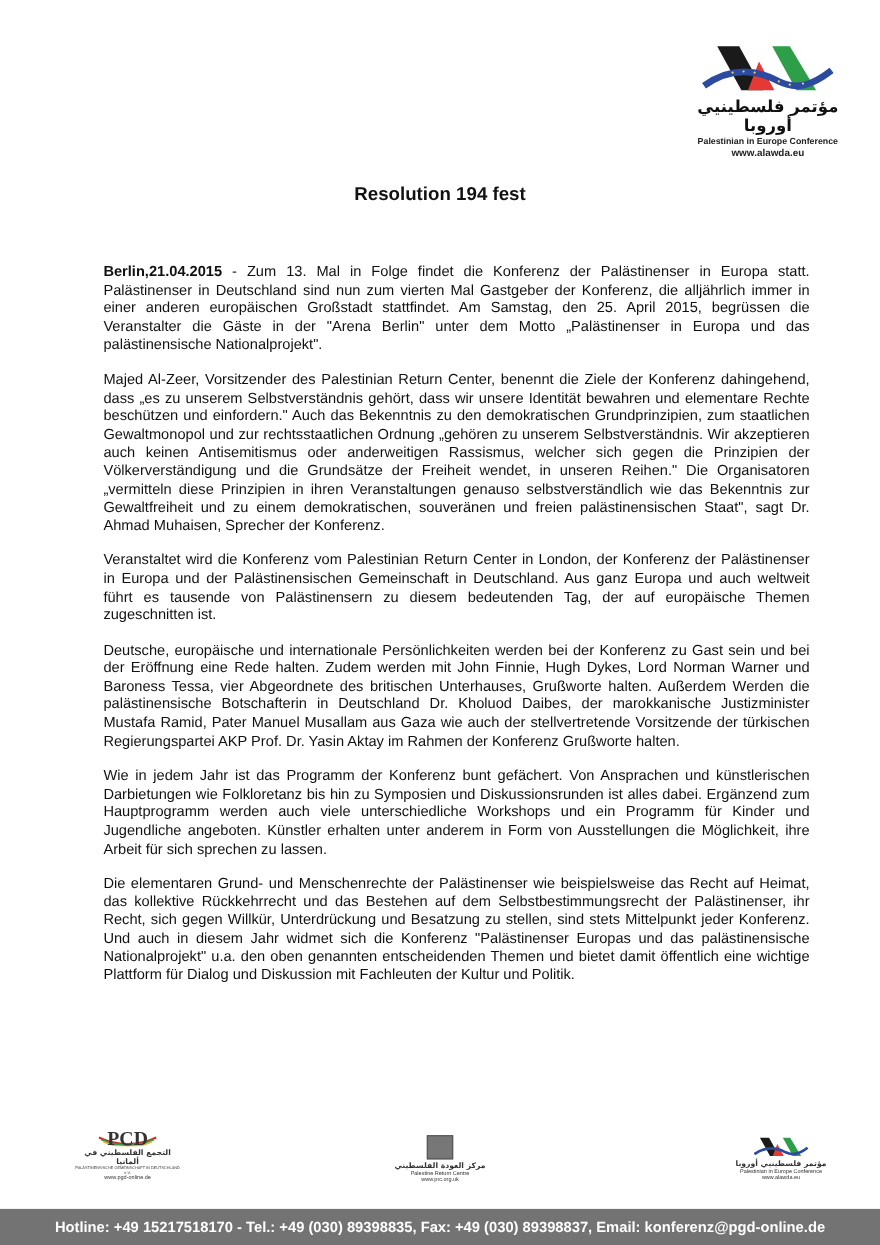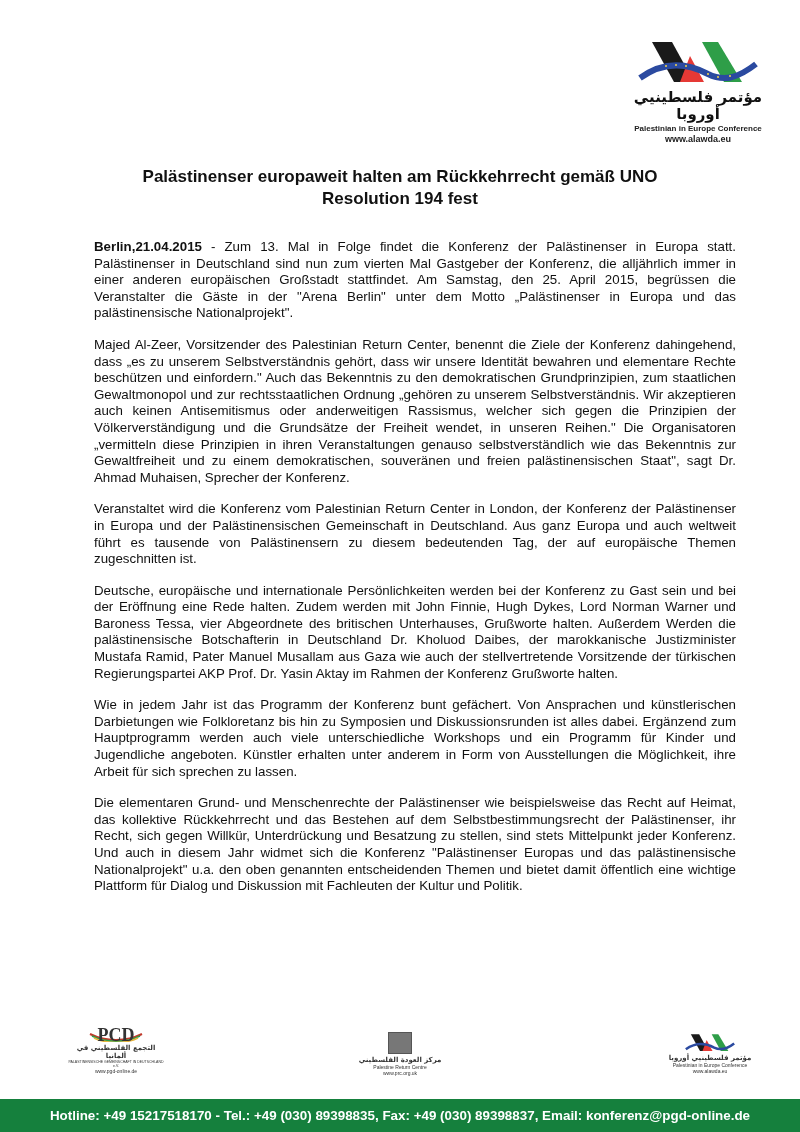--- a/index.html
+++ b/index.html
@@ -21,21 +21,21 @@
 
   .footer-logos { position:absolute; left:0; top:1032px; width:800px; height:56px; }
   .flogo { position:absolute; text-align:center; font-size:5px; color:#333; }
   .flogo .ar { font-family:"DejaVu Sans", sans-serif; font-size:7px; font-weight:bold; }
   .pcd { left:66px; top:0; width:100px; }
   .pcd .pcd-text { font-family:"Liberation Serif", serif; font-weight:bold; font-size:18px; color:#333; line-height:18px; }
   .prc { left:350px; top:0; width:100px; }
   .prc .sq { width:22px; height:20px; margin:0 auto 2px auto; background:#777; border:1px solid #555; }
   .pec { left:660px; top:0; width:100px; }
 
-  .footer-bar { position:absolute; left:0; top:1099px; width:800px; height:33px; background:#15803d; color:#fff;
+  .footer-bar { position:absolute; left:0; top:1099px; width:800px; height:33px; background:#737373; color:#fff;
                 font-weight:bold; font-size:13.4px; line-height:33px; text-align:center; white-space:nowrap; }
 </style>
 </head>
 <body>
 
 <div class="logo-top">
   <svg width="120" height="50" viewBox="0 0 120 50">
     <polygon points="14,4 34,4 56,44 36,44" fill="#1a1a1a"></polygon>
     <polygon points="52,18 66,44 42,44" fill="#e53935"></polygon>
     <polygon points="64,4 80,4 104,44 86,44" fill="#2e9e48"></polygon>
@@ -48,21 +48,20 @@
         <circle cx="80" cy="39" r="1"></circle>
         <circle cx="92" cy="38" r="1"></circle>
     </g>
   </svg>
   <div class="logo-arabic">مؤتمر فلسطينيي أوروبا</div>
   <div class="logo-en">Palestinian in Europe Conference</div>
   <div class="logo-url">www.alawda.eu</div>
 </div>
 
 <div class="title">
-  <div>Palästinenser europaweit halten am Rückkehrrecht gemäß UNO</div>
   <div>Resolution 194  fest</div>
 </div>
 
 <div class="body">
   <p><span class="dateline">Berlin,21.04.2015</span><span> -  Zum 13. Mal in Folge findet die Konferenz der Palästinenser in Europa statt. Palästinenser in Deutschland sind nun zum vierten Mal Gastgeber der Konferenz, die alljährlich immer in einer anderen europäischen Großstadt stattfindet. Am Samstag, den 25. April 2015, begrüssen die Veranstalter die Gäste in der "Arena Berlin"  unter dem Motto „Palästinenser in Europa und das palästinensische Nationalprojekt".</span></p>
   <p>Majed Al-Zeer, Vorsitzender des Palestinian Return Center, benennt die Ziele der Konferenz dahingehend, dass „es zu unserem Selbstverständnis gehört, dass wir unsere Identität bewahren und elementare Rechte beschützen und einfordern." Auch das Bekenntnis zu den demokratischen Grundprinzipien, zum staatlichen Gewaltmonopol und zur rechtsstaatlichen Ordnung „gehören zu unserem Selbstverständnis. Wir akzeptieren auch keinen Antisemitismus oder anderweitigen Rassismus, welcher sich gegen die Prinzipien der Völkerverständigung und die Grundsätze der Freiheit wendet, in unseren Reihen." Die Organisatoren „vermitteln diese Prinzipien in ihren Veranstaltungen genauso selbstverständlich wie das Bekenntnis zur Gewaltfreiheit und zu einem demokratischen, souveränen und freien palästinensischen Staat", sagt Dr. Ahmad Muhaisen, Sprecher der Konferenz.</p>
   <p>Veranstaltet wird die Konferenz vom Palestinian Return Center in London, der Konferenz der Palästinenser in Europa und der Palästinensischen Gemeinschaft in Deutschland. Aus ganz Europa und auch weltweit führt es tausende von Palästinensern zu diesem bedeutenden Tag, der auf europäische Themen zugeschnitten ist.</p>
   <p>Deutsche, europäische und internationale Persönlichkeiten werden bei der Konferenz zu Gast sein und bei der Eröffnung eine Rede halten. Zudem werden mit John Finnie, Hugh Dykes, Lord Norman Warner und Baroness Tessa, vier Abgeordnete des britischen Unterhauses, Grußworte halten. Außerdem Werden die palästinensische Botschafterin in Deutschland Dr. Kholuod Daibes, der marokkanische Justizminister Mustafa Ramid, Pater Manuel Musallam aus Gaza wie auch der stellvertretende Vorsitzende der türkischen Regierungspartei AKP Prof. Dr. Yasin Aktay im Rahmen der Konferenz Grußworte halten.</p>
   <p>Wie in jedem Jahr ist das Programm der Konferenz bunt gefächert. Von Ansprachen und künstlerischen Darbietungen wie Folkloretanz bis hin zu Symposien und Diskussionsrunden ist alles dabei. Ergänzend zum Hauptprogramm werden auch  viele unterschiedliche Workshops und ein Programm für Kinder und Jugendliche angeboten. Künstler erhalten unter anderem in Form von Ausstellungen die Möglichkeit, ihre Arbeit für sich sprechen zu lassen.</p>
   <p>Die elementaren Grund- und Menschenrechte der Palästinenser wie beispielsweise das Recht auf Heimat, das kollektive Rückkehrrecht und das Bestehen auf  dem Selbstbestimmungsrecht der Palästinenser, ihr Recht, sich gegen Willkür, Unterdrückung und Besatzung zu stellen, sind stets Mittelpunkt jeder Konferenz. Und auch in diesem Jahr widmet sich die Konferenz "Palästinenser Europas und das palästinensische Nationalprojekt" u.a. den oben genannten entscheidenden Themen und bietet damit öffentlich eine wichtige Plattform für Dialog und Diskussion mit Fachleuten der Kultur und Politik.</p>

